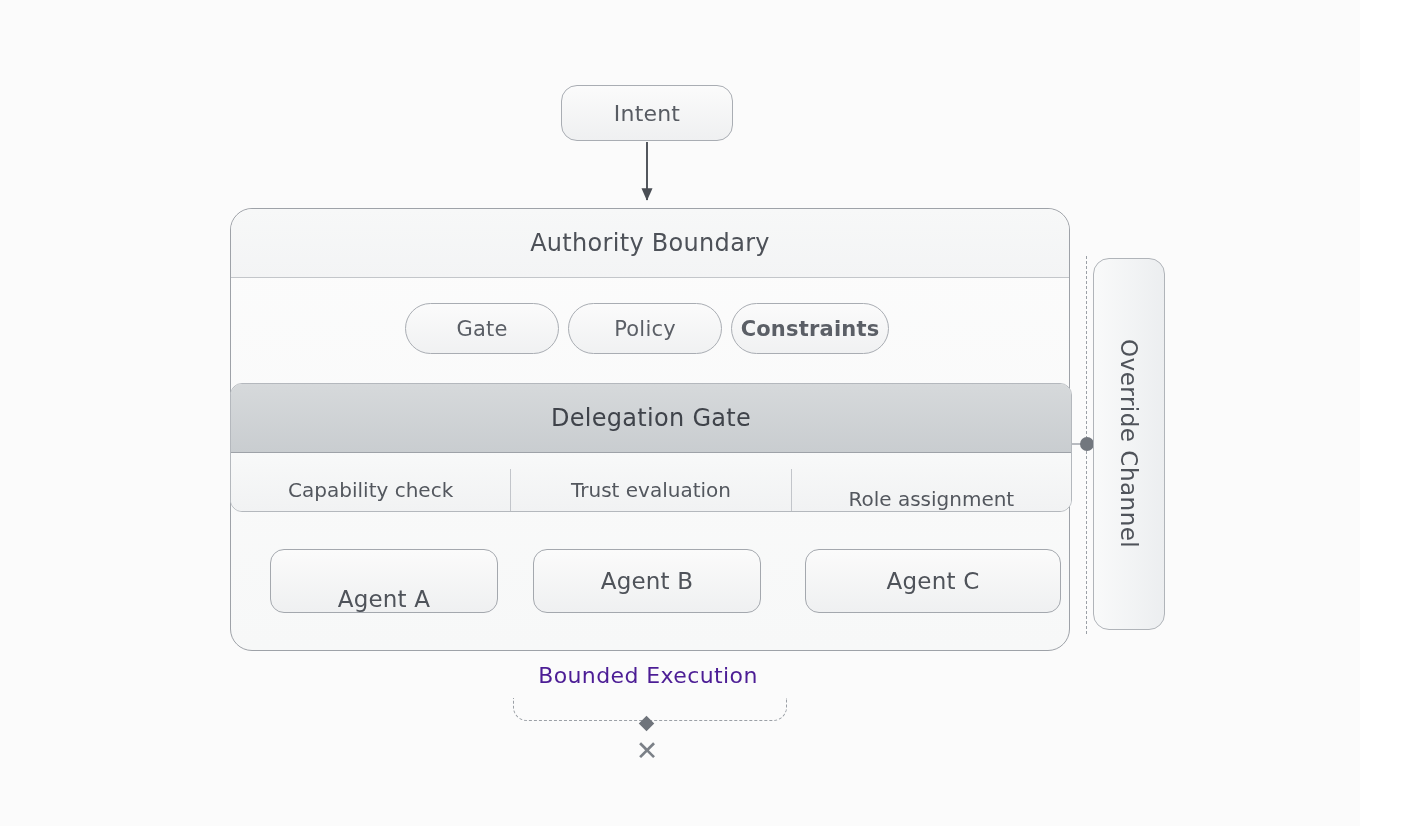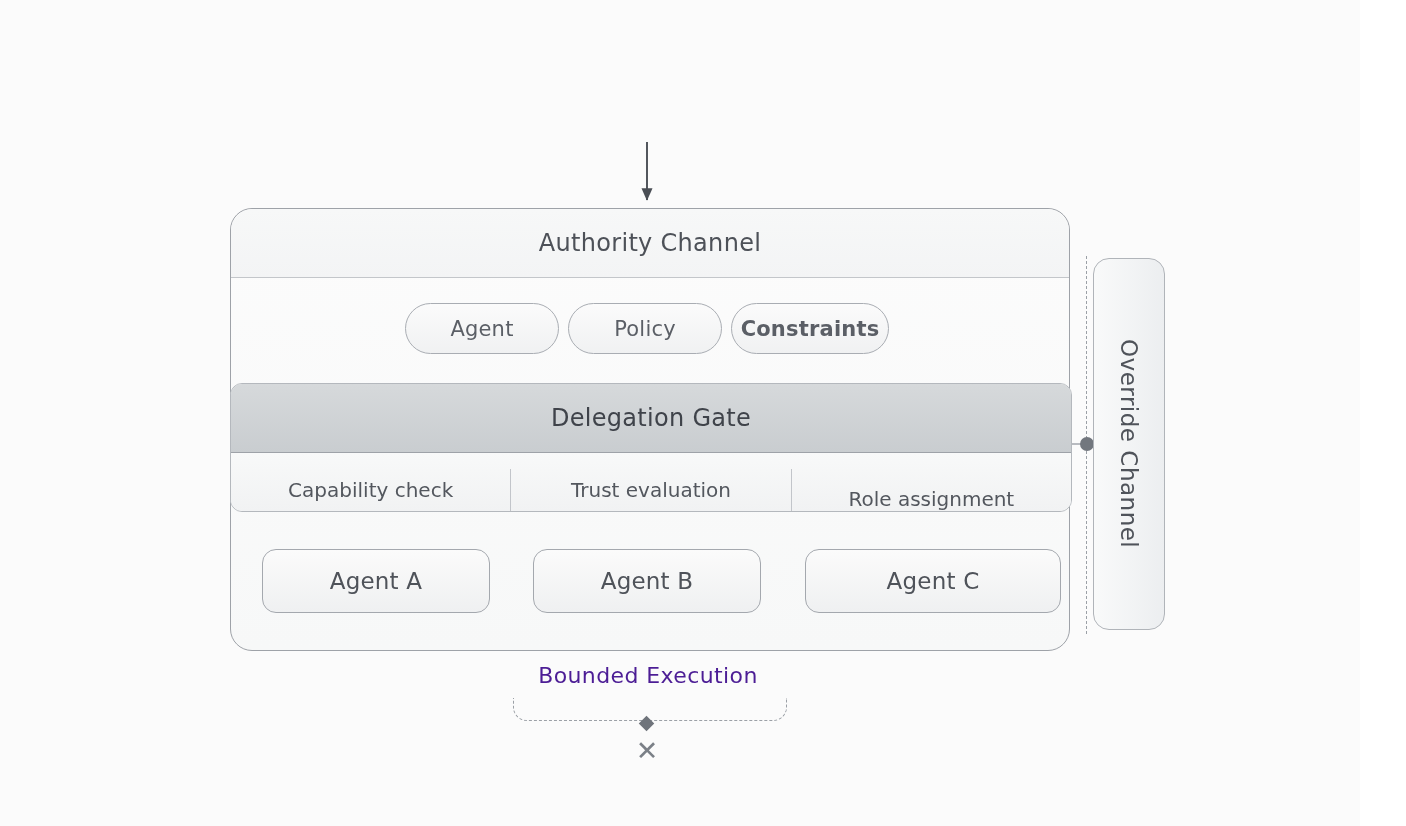--- a/index.html
+++ b/index.html
@@ -138,21 +138,21 @@
 
   
   .agent {
     height: 64px;
     border-radius: 14px;
     font-size: 23px;
     border: 1.3px solid #a4a8ae;
     background: linear-gradient(180deg, #fbfbfb 0%, #eff0f1 100%);
     color: #4f535a;
   }
-  #agent-a { left: 262px; top: 549px; width: 228px; }
+  #agent-a { left: 270px; top: 549px; width: 228px; align-items: flex-end; }
   #agent-b { left: 533px; top: 549px; width: 228px; }
   #agent-c { left: 805px; top: 549px; width: 256px; }
 
   
   #override-channel {
     left: 1093px;
     top: 258px;
     width: 72px;
     height: 372px;
     border-radius: 16px;
@@ -264,29 +264,32 @@
 
     <line x1="496" y1="581" x2="528" y2="581" stroke="#5d6269" stroke-width="1.7" stroke-dasharray="5,3.2" marker-end="url(#arrowhead-sm)" marker-start="url(#arrowhead-sm-start)"></line>
 
     <line x1="768" y1="581" x2="800" y2="581" stroke="#5d6269" stroke-width="1.7" stroke-dasharray="5,3.2" marker-end="url(#arrowhead-sm)" marker-start="url(#arrowhead-sm-start)"></line>
 
     <line x1="647" y1="651" x2="647" y2="622" stroke="#4a4e55" stroke-width="1.9" marker-end="url(#arrowhead)"></line>
 
     <line x1="1086" y1="444" x2="1069" y2="444" stroke="#9ba0a6" stroke-width="1.4"></line>
   </svg>
 
+  <div class="node" id="intent">
+    <span>Intent</span>
+  </div>
 
   <div class="node" id="authority-boundary">
     <div id="authority-header">
-      <span>Authority Channel</span>
+      <span>Authority Boundary</span>
     </div>
   </div>
 
   <div class="node pill" id="pill-scope">
-    <span>Agent</span>
+    <span>Gate</span>
   </div>
   <div class="node pill" id="pill-policy">
     <span>Policy</span>
   </div>
   <div class="node pill" id="pill-constraints">
     <span>Constraints</span>
   </div>
 
   <div id="gate-wrap">
     <div id="gate-bar">

